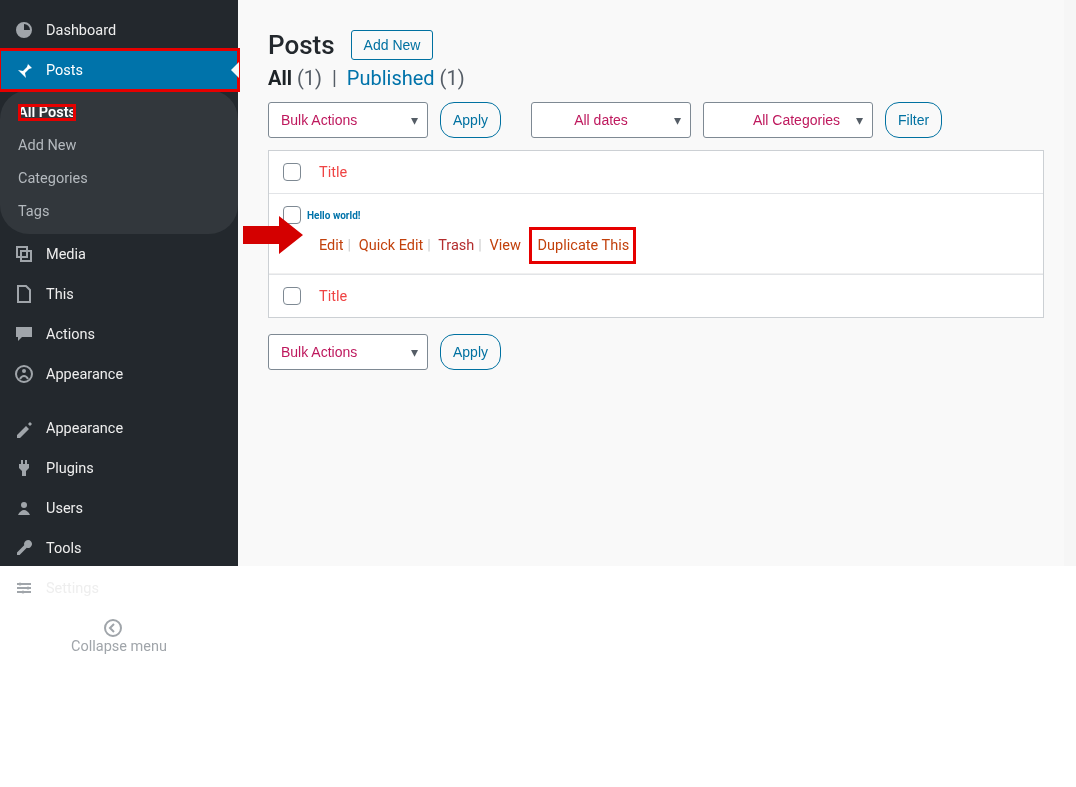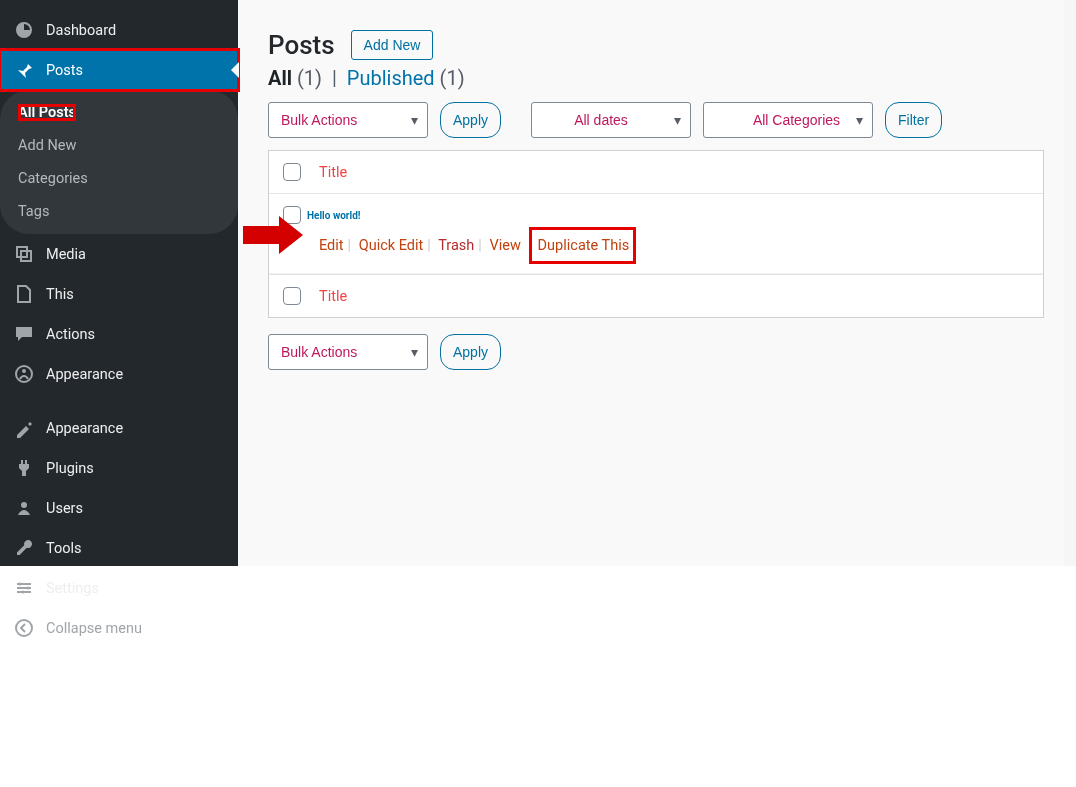--- a/index.html
+++ b/index.html
@@ -161,21 +161,21 @@
           <svg class="ic" viewBox="0 0 20 20">
             <path d="M3 5h14v2H3zM3 9h14v2H3zM3 13h14v2H3z"></path>
             <circle cx="6" cy="6" r="1.5"></circle>
             <circle cx="14" cy="10" r="1.5"></circle>
             <circle cx="9" cy="14" r="1.5"></circle>
           </svg>
         </span>
       <span>Settings</span>
     </div>
 
-    <div class="sidebar-item" style="color:#a0a5aa;">
+    <div class="sidebar-item" style="color:#a0a5aa;flex-direction:column;">
       <span class="icon">
           <svg class="ic" viewBox="0 0 20 20">
             <circle cx="10" cy="10" r="8" fill="none" stroke="currentColor" stroke-width="2"></circle>
             <path d="M11 6l-4 4 4 4" fill="none" stroke="currentColor" stroke-width="2"></path>
           </svg>
         </span>
       <span>Collapse menu</span>
     </div>
   </div>
 

